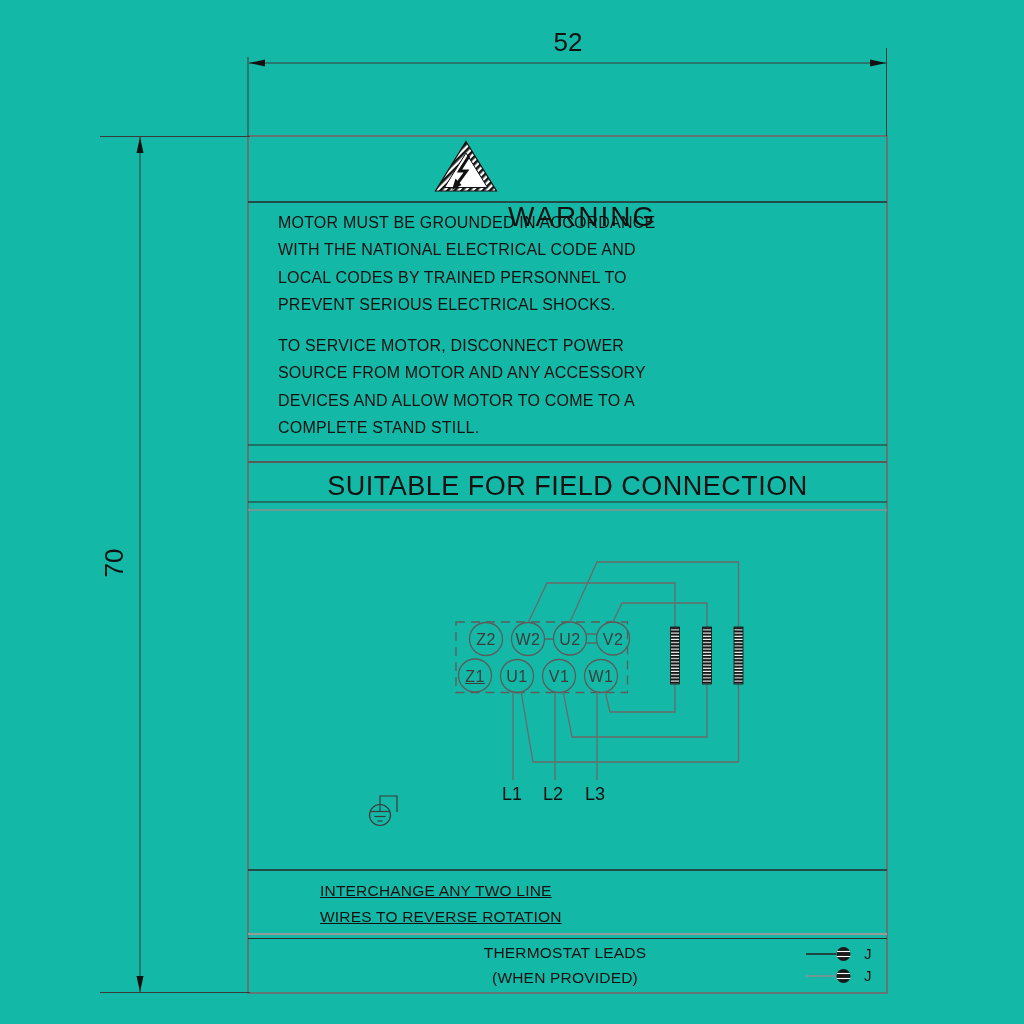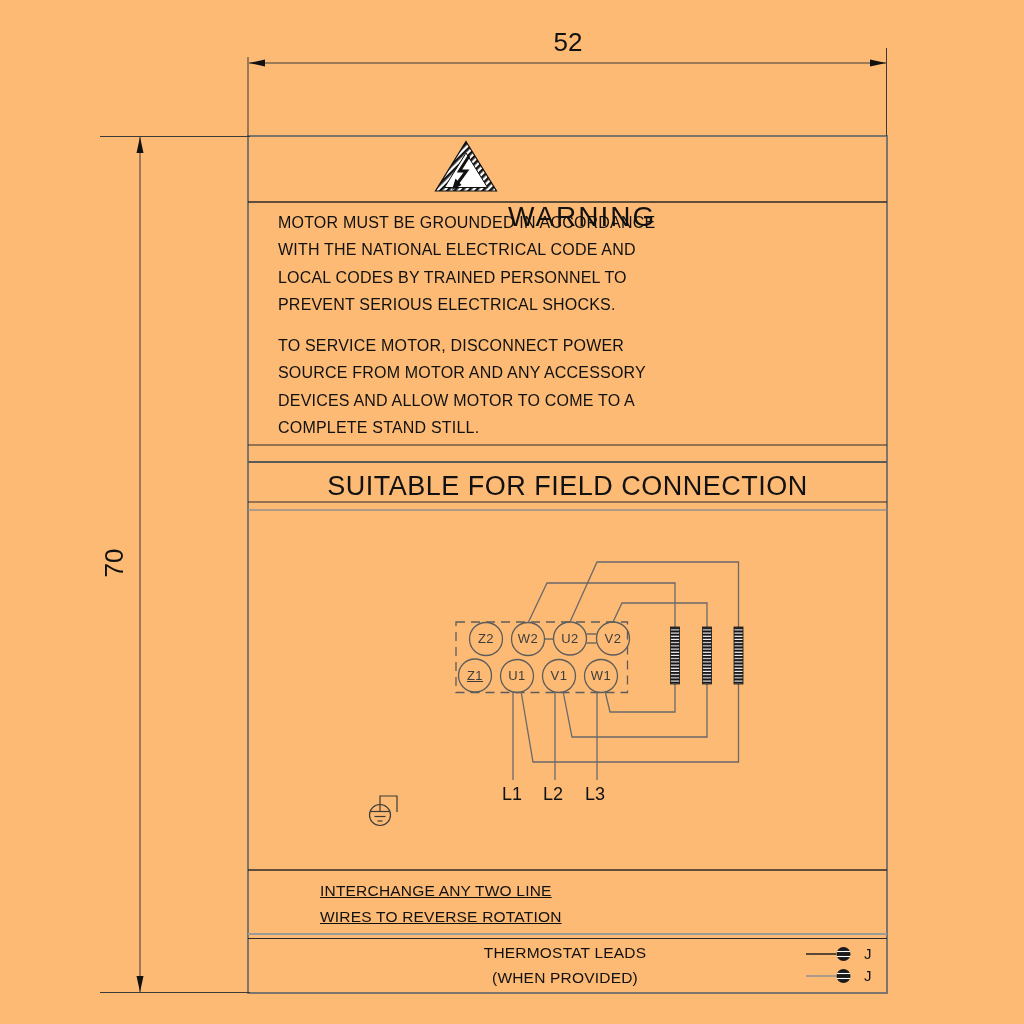--- a/index.html
+++ b/index.html
@@ -1,36 +1,36 @@
 <!DOCTYPE html>
 <html><head>
 <meta charset="utf-8">
 <style>
   html,body { margin:0; padding:0; background:#fff; }
   .canvas {
-    position:relative; width:1024px; height:1024px; background:#fdba74;
+    position:relative; width:1024px; height:1024px; background:#14b8a6;
     font-family:"Liberation Sans", sans-serif; color:#111; overflow:hidden;
   }
   .layer { position:absolute; left:0; top:0; }
   .txt { position:absolute; white-space:pre-line; }
 
   .dim-top   { left:538px; top:27px;  width:60px; text-align:center; font-size:26px; }
   .dim-left  { left:85px;  top:549px; width:56px; height:28px; text-align:center;
                font-size:26px; transform:rotate(-90deg); }
 
   .warning-title { left:508px; top:153px; font-size:28px; letter-spacing:2px;margin-top:48px; }
 
   .para { left:278px; font-size:16px; line-height:27.3px; letter-spacing:0.2px; }
   .para1 { top:209px; }
   .para2 { top:332px; }
 
   .suitable { left:248px; top:471px; width:639px; text-align:center;
               font-size:27px; letter-spacing:0.5px; }
 
-  .term-label { width:34px; text-align:center; font-size:13px; color:#3d3d3d;
+  .term-label { width:34px; text-align:center; font-size:16px; color:#3d3d3d;
                 letter-spacing:0.5px; }
   .line-label { width:30px; text-align:center; font-size:18px; }
 
   .interchange { left:320px; top:878px; width:440px; text-align:left;
                  font-size:15.5px; line-height:26px; letter-spacing:0.2px;text-decoration:underline; }
   .thermostat  { left:345px; top:941px; width:440px; text-align:center;
                  font-size:15.5px; line-height:24.5px; letter-spacing:0.2px; }
   .j-label { width:20px; font-size:15px; }
 </style>
 </head>

